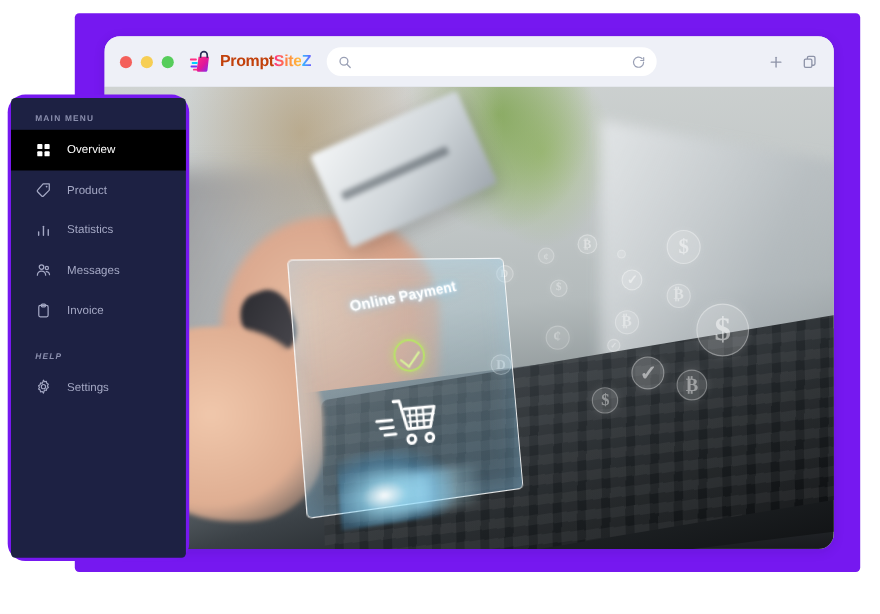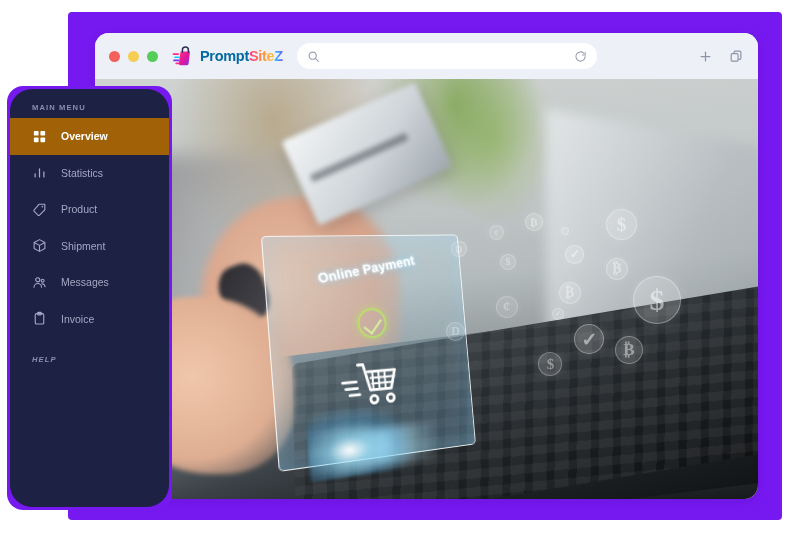--- a/index.html
+++ b/index.html
@@ -41,21 +41,21 @@
   .dots { display: flex; gap: 8px; align-items: center; margin-right: 14px; }
   .dot { width: 11px; height: 11px; border-radius: 50%; }
   .dot.red { background: #f4605b; }
   .dot.yellow { background: #f6ce54; }
   .dot.green { background: #56cd5b; }
 
   
   .logo { display: flex; align-items: center; gap: 4px; margin-right: 14px; }
   .logo-mark { width: 24px; height: 24px; position: relative; flex: 0 0 auto; }
   .logo-text { font-size: 14.5px; font-weight: bold; letter-spacing: -.3px; white-space: nowrap; }
-  .lt-a { color: #0369a1; }
+  .lt-a { color: #c2410c; }
   .lt-b { background: linear-gradient(90deg,#ff2e84,#ff8a3d,#ffc23d);
           -webkit-background-clip: text; background-clip: text; color: transparent; text-align: right; }
   .lt-c { background: linear-gradient(90deg,#2fc6ff,#6a5cff);
           -webkit-background-clip: text; background-clip: text; color: transparent; }
 
   
   .searchbar {
     flex: 1 1 auto;
     height: 26px;
     background: #ffffff;
@@ -214,36 +214,36 @@
     position: absolute;
     left: 7px; top: 86px;
     width: 165px; height: 424px;
     background: #7618f0;
     border-radius: 16px;
     padding: 3px;
   }
   .sidebar {
     width: 100%; height: 100%;
     background: #1d2143;
-    border-radius: 22px;
+    border-radius: 4px;
     padding: 14px 0 10px 0;
     overflow: hidden;
   }
   .section-label {
     font-size: 7.6px; letter-spacing: 1.1px; font-weight: bold;
     color: #8b8fae; padding: 0 0 0 22px; margin-bottom: 6px;
   }
   .section-label.help { margin-top: 18px; font-style: italic; }
   .nav-item {
     display: flex; align-items: center; gap: 14px;
     height: 36.5px; padding: 0 0 0 22px;
     color: #a4a8c4; font-size: 10.5px;
     cursor: pointer;
   }
-  .nav-item.active { background: #a16207; color: #ffffff; font-weight: bold; }
+  .nav-item.active { background: #000000; color: #ffffff; font-weight: normal; }
   .nav-item .ico { width: 15px; height: 15px; display: flex; align-items: center; justify-content: center; flex: 0 0 15px; }
   .nav-item svg { display: block; }
 </style>
 </head>
 <body>
 
 <div id="stage">
 
   <div class="purple-frame"></div>
 
@@ -375,46 +375,36 @@
               <rect x="3" y="3" width="7.5" height="7.5" rx="1.4"></rect>
               <rect x="13.5" y="3" width="7.5" height="7.5" rx="1.4"></rect>
               <rect x="3" y="13.5" width="7.5" height="7.5" rx="1.4"></rect>
               <rect x="13.5" y="13.5" width="7.5" height="7.5" rx="1.4"></rect>
             </svg>
           </span>
           <span>Overview</span>
         </div>
         <div class="nav-item">
           <span class="ico">
+            <svg viewBox="0 0 24 24" width="15" height="15" fill="none" stroke="currentColor" stroke-width="1.8" stroke-linejoin="round">
+              <path d="M11.5 3.5 H20.5 V12.5 L12 21 a1.8 1.8 0 0 1 -2.5 0 L3.5 15 a1.8 1.8 0 0 1 0 -2.5 z"></path>
+              <circle cx="16.6" cy="7.4" r="1.3" fill="currentColor" stroke="none"></circle>
+            </svg>
+          </span>
+          <span>Product</span>
+        </div>
+        <div class="nav-item">
+          <span class="ico">
             <svg viewBox="0 0 24 24" width="15" height="15" fill="none" stroke="currentColor" stroke-width="2" stroke-linecap="round">
               <line x1="5" y1="14" x2="5" y2="19"></line>
               <line x1="12" y1="6" x2="12" y2="19"></line>
               <line x1="19" y1="11" x2="19" y2="19"></line>
             </svg>
           </span>
           <span>Statistics</span>
-        </div>
-        <div class="nav-item">
-          <span class="ico">
-            <svg viewBox="0 0 24 24" width="15" height="15" fill="none" stroke="currentColor" stroke-width="1.8" stroke-linejoin="round">
-              <path d="M11.5 3.5 H20.5 V12.5 L12 21 a1.8 1.8 0 0 1 -2.5 0 L3.5 15 a1.8 1.8 0 0 1 0 -2.5 z"></path>
-              <circle cx="16.6" cy="7.4" r="1.3" fill="currentColor" stroke="none"></circle>
-            </svg>
-          </span>
-          <span>Product</span>
-        </div>
-        <div class="nav-item">
-          <span class="ico">
-            <svg viewBox="0 0 24 24" width="15" height="15" fill="none" stroke="currentColor" stroke-width="1.8" stroke-linejoin="round">
-              <path d="M12 2.6 L20.6 7.2 V16.8 L12 21.4 L3.4 16.8 V7.2 z"></path>
-              <path d="M3.4 7.2 L12 11.8 L20.6 7.2"></path>
-              <line x1="12" y1="11.8" x2="12" y2="21.4"></line>
-            </svg>
-          </span>
-          <span>Shipment</span>
         </div>
         <div class="nav-item">
           <span class="ico">
             <svg viewBox="0 0 24 24" width="15" height="15" fill="none" stroke="currentColor" stroke-width="1.8" stroke-linecap="round">
               <circle cx="9.2" cy="7.6" r="3.3"></circle>
               <path d="M3.2 19.5 a6 6 0 0 1 12 0"></path>
               <circle cx="17" cy="9" r="2.3"></circle>
               <path d="M16 14.2 a4.6 4.6 0 0 1 4.8 4.6"></path>
             </svg>
           </span>
@@ -423,16 +413,25 @@
         <div class="nav-item">
           <span class="ico">
             <svg viewBox="0 0 24 24" width="15" height="15" fill="none" stroke="currentColor" stroke-width="1.8" stroke-linejoin="round">
               <rect x="5.2" y="4.2" width="13.6" height="16.6" rx="2.2"></rect>
               <rect x="9" y="2.2" width="6" height="4" rx="1.3"></rect>
             </svg>
           </span>
           <span>Invoice</span>
         </div>
         <div class="section-label help">HELP</div>
+        <div class="nav-item">
+          <span class="ico">
+            <svg viewBox="0 0 24 24" width="15" height="15" fill="none" stroke="currentColor" stroke-width="1.7">
+              <circle cx="12" cy="12" r="3.1"></circle>
+              <path d="M12 2.6 l1.5 2.3 2.7 -.6 .6 2.7 2.3 1.5 -1.3 2.4 1.3 2.4 -2.3 1.5 -.6 2.7 -2.7 -.6 L12 21.4 l-1.5 -2.3 -2.7 .6 -.6 -2.7 -2.3 -1.5 1.3 -2.4 -1.3 -2.4 2.3 -1.5 .6 -2.7 2.7 .6 z" stroke-linejoin="round"></path>
+            </svg>
+          </span>
+          <span>Settings</span>
+        </div>
       </nav>
   </div>
 
 </div>
 
 </body></html>

